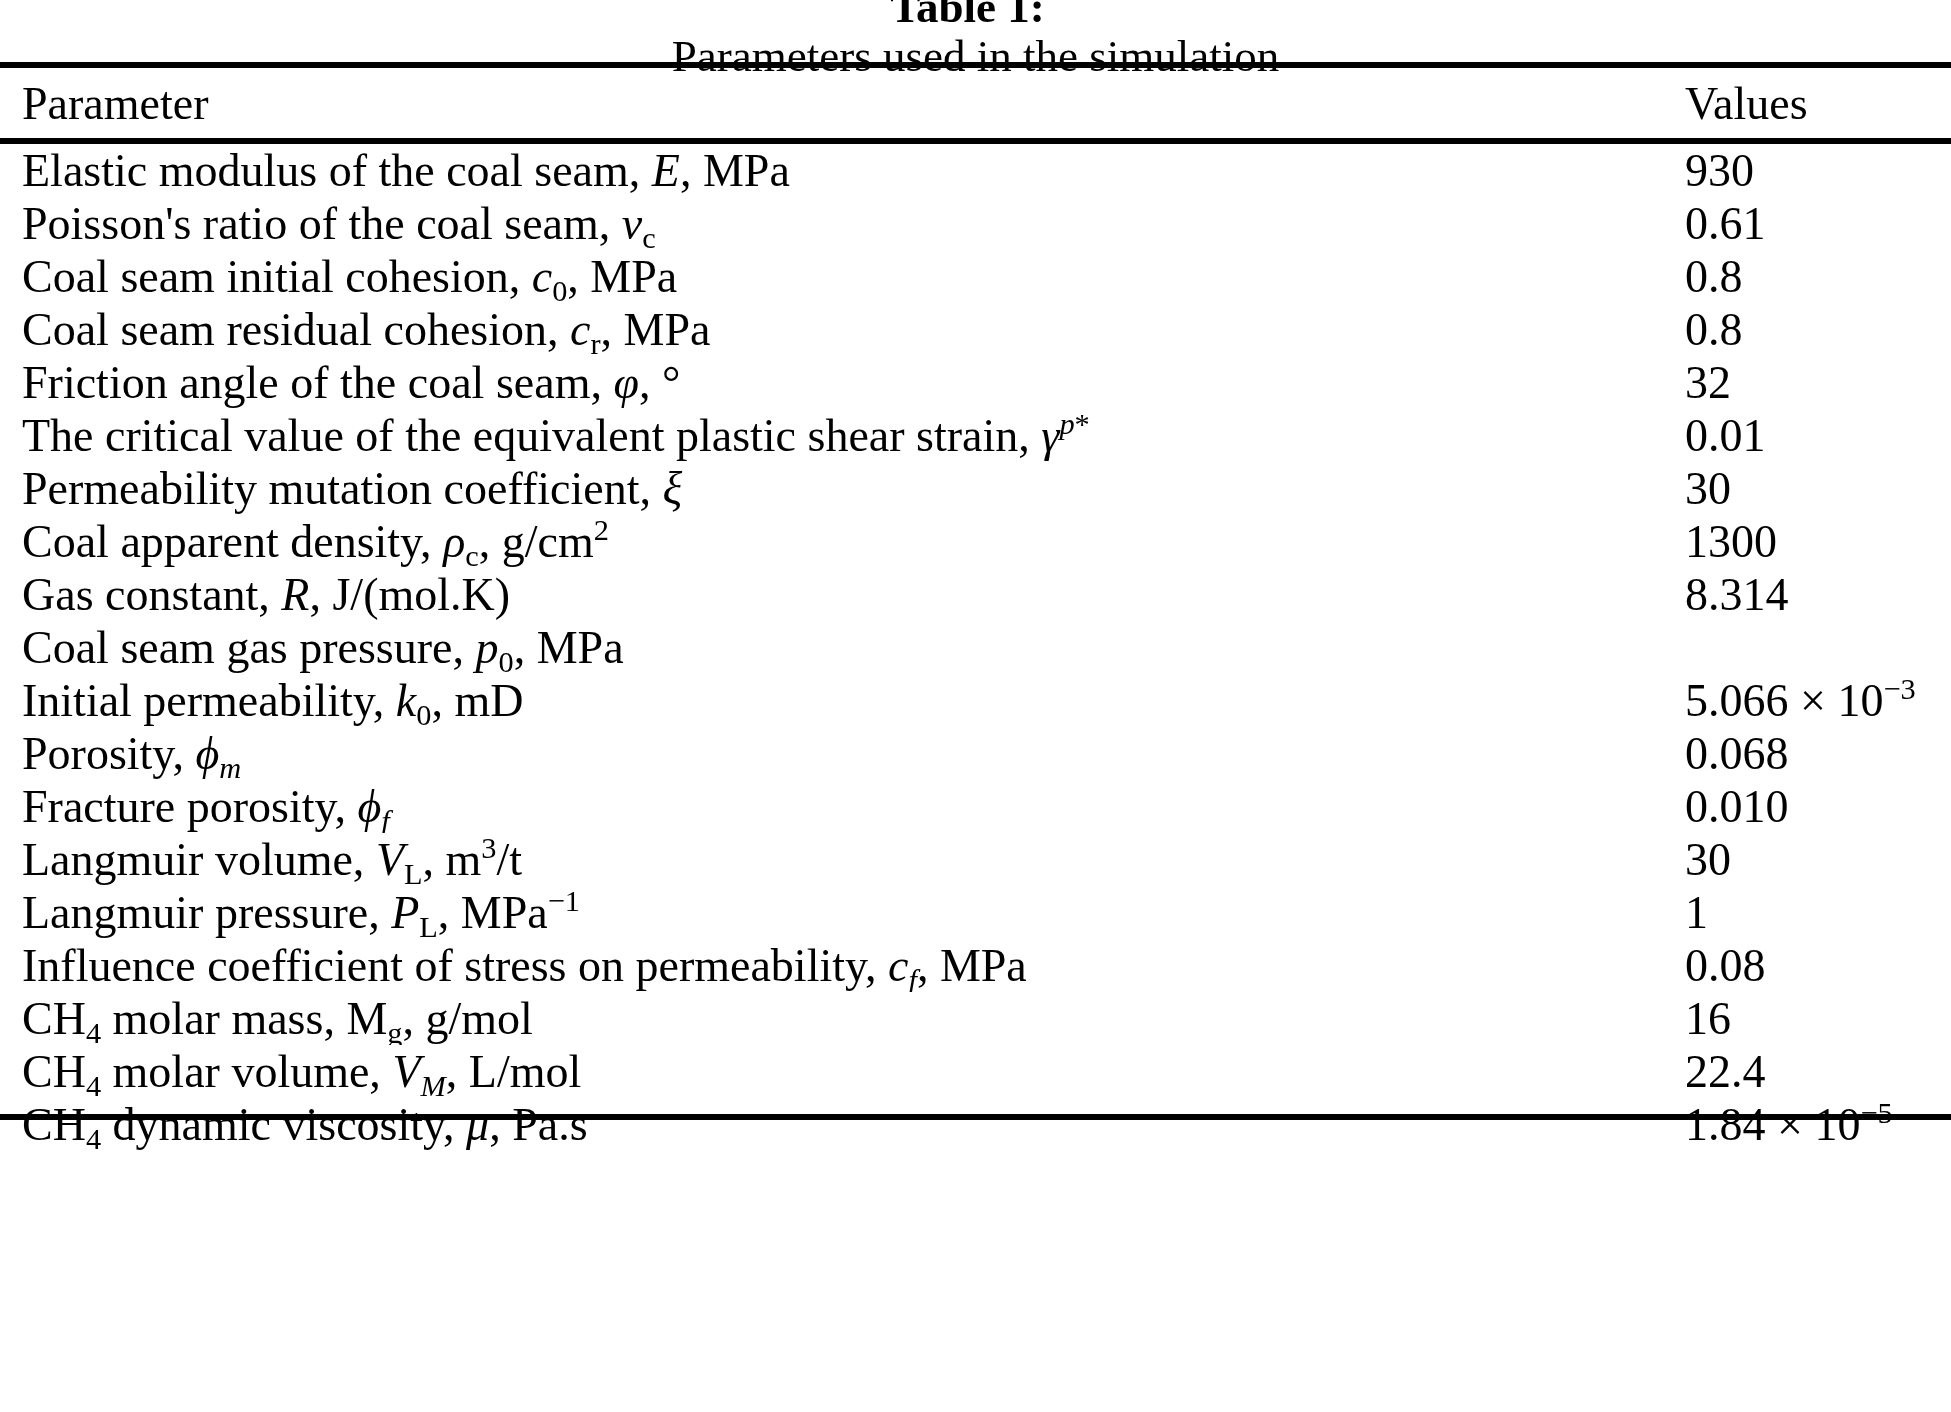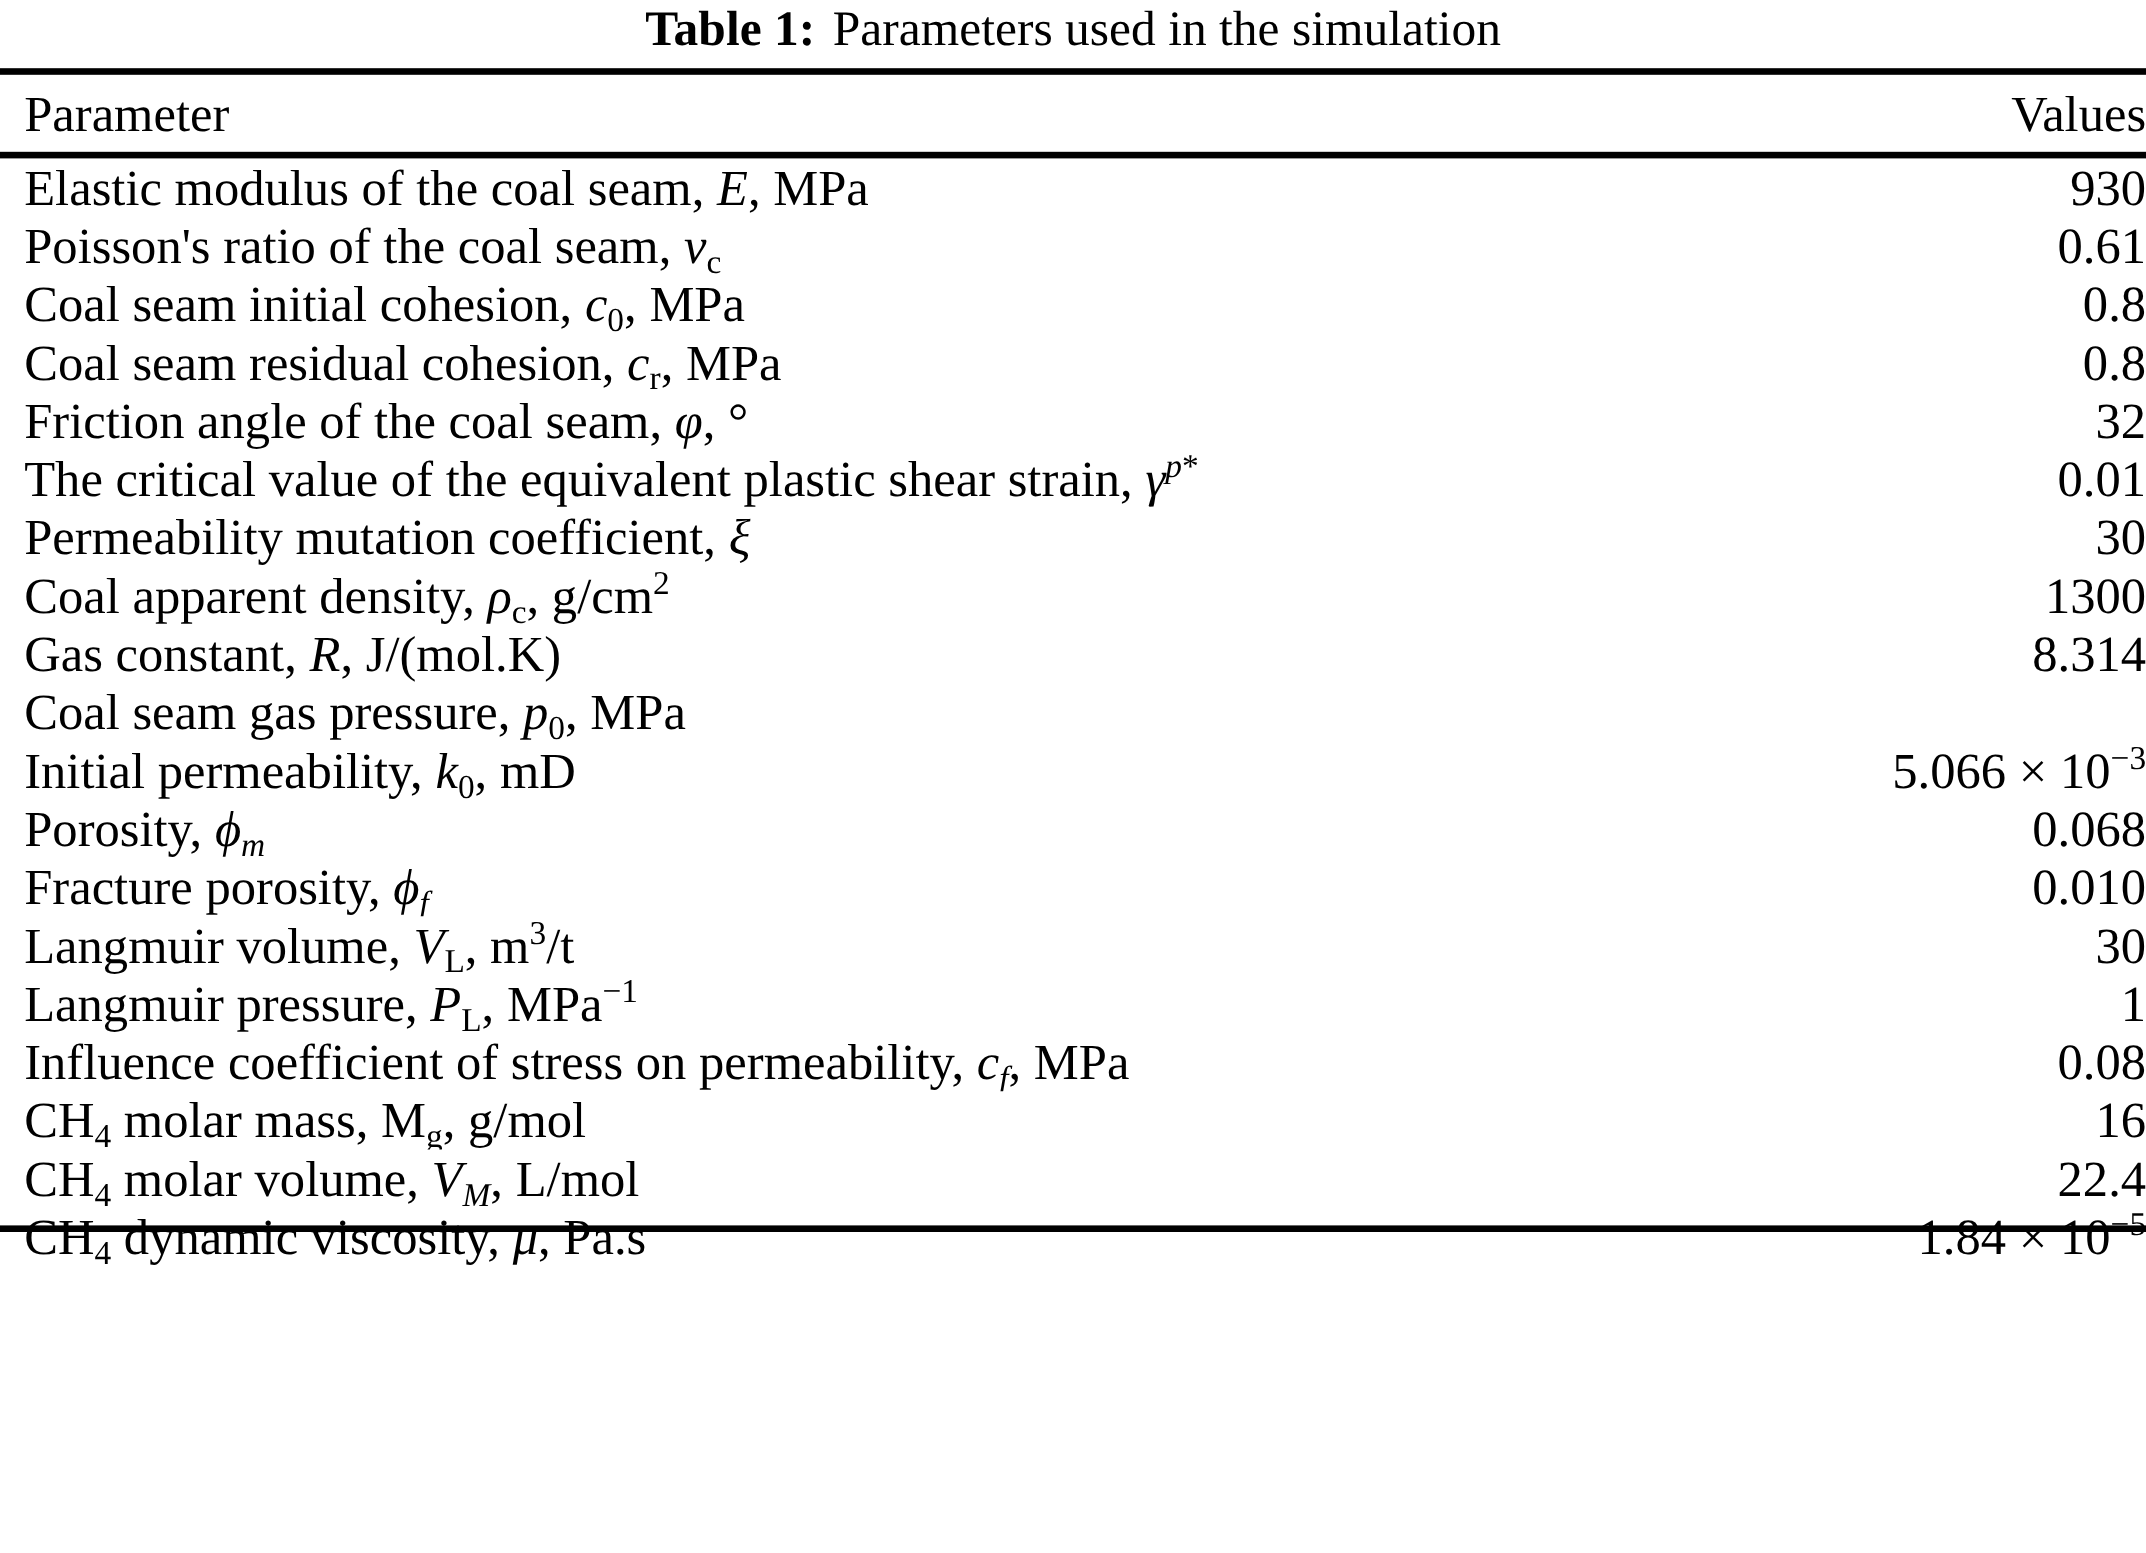--- a/index.html
+++ b/index.html
@@ -14,24 +14,25 @@
   .page {
     width: 1951px;
     height: 1412px;
     display: flex;
     flex-direction: column;
   }
   .caption {
     height: 62px;
     display: flex;
     justify-content: center;
-    align-items: flex-start;
+    align-items: center;
     padding-top: 2px;
     font-size: 45px;
     line-height: 1.1;
+    flex-direction: column;
   }
   .caption .caption-label {
     font-weight: bold;
     margin-right: 16px;
   }
   .rule {
     height: 6px;
     background: #000000;
     width: 100%;
     flex: none;
@@ -46,21 +47,20 @@
   .param-cell {
     flex: 1 1 auto;
     padding-left: 22px;
     white-space: nowrap;
     overflow: hidden;
   }
   .value-cell {
     flex: 0 0 266px;
     width: 266px;
     white-space: nowrap;
-    text-align: right;
   }
   .table-body {
     height: 970px;
     display: flex;
     flex-direction: column;
     flex: none;
   }
   .table-row {
     flex: 1 1 0;
     display: flex;

